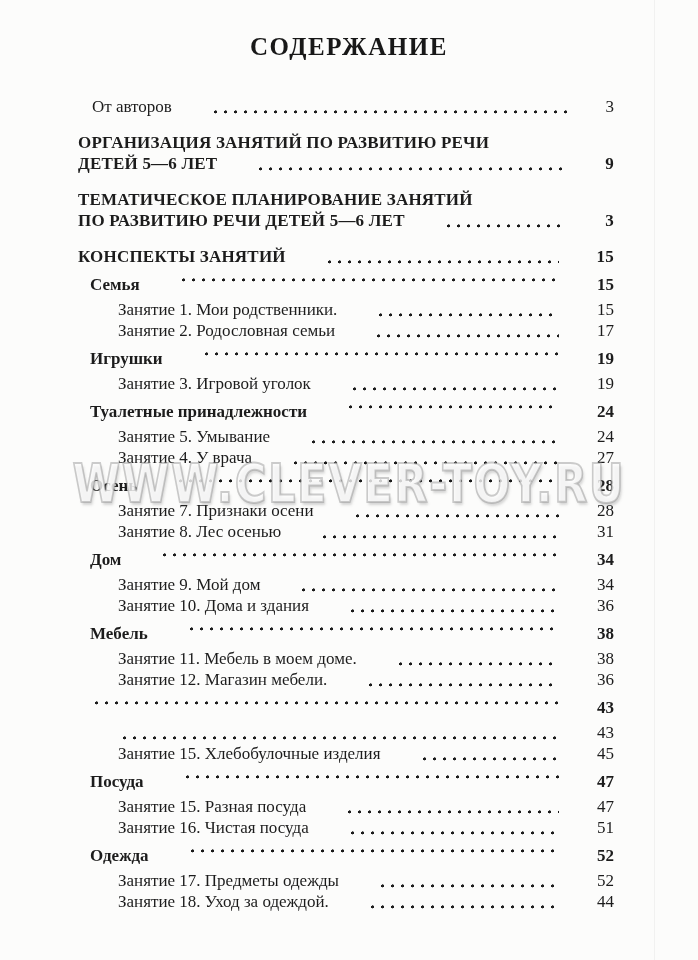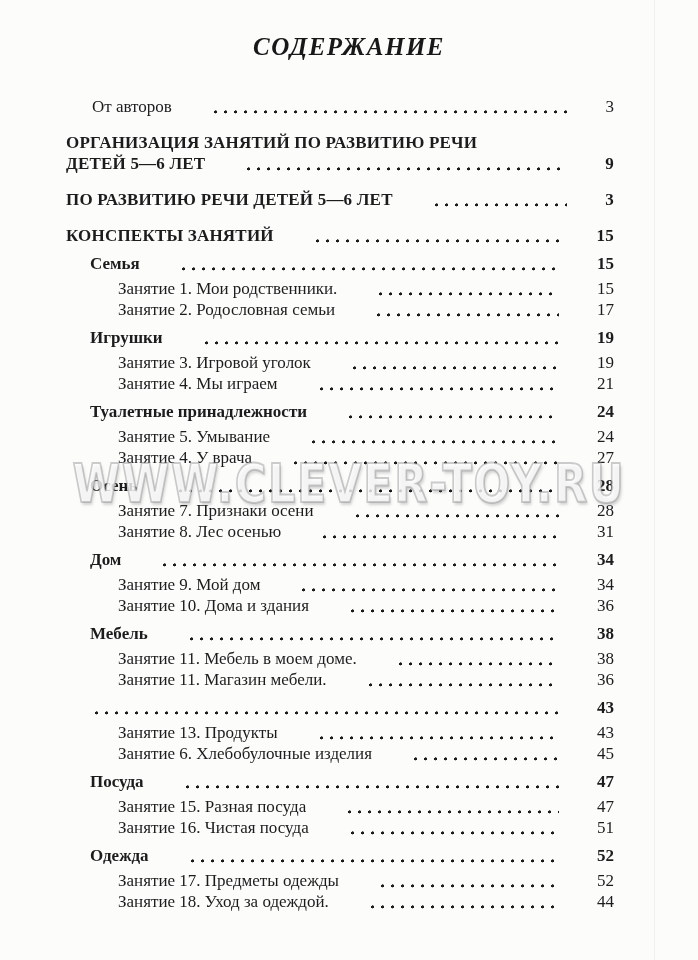--- a/index.html
+++ b/index.html
@@ -21,38 +21,37 @@
     position:absolute;top:0;bottom:0;left:654px;width:1px;
     background:rgba(0,0,0,0.045);
   }
   .title{
     margin:0;
     position:absolute;top:33px;left:0;right:0;
     text-align:center;
     font-size:25px;font-weight:bold;
     letter-spacing:1.5px;
     color:#181818;
-    font-style:italic;
   }
   .toc{
     position:absolute;top:96px;left:66px;right:84px;
   }
   .entry{margin:0;}
-  .entry.chapter{margin:15px 0 4px 0;}
+  .entry.chapter{margin:15px 0 4px 12px;}
   .entry.section{margin:7px 0 4px 0;}
   .entry.intro  {margin:0;}
   .entry.lesson {margin:0;}
   .row{
     display:flex;
     line-height:21px;
     font-size:17px;
     gap:37px;
   }
   .entry.intro  .row{padding-left:26px;}
-  .entry.section .row{padding-left:24px;font-weight:bold;}
+  .entry.section .row{padding-left:24px;font-weight:bold;align-items:center;}
   .entry.lesson .row{padding-left:52px;}
   .entry.chapter .row{font-weight:bold;letter-spacing:0.2px;}
   .label{white-space:nowrap;}
   .dots{flex:1 1 auto;min-width:14px;position:relative;}
   .dots::after{
     content:"";
     position:absolute;left:5px;right:1px;bottom:3px;height:4px;
     background-image:radial-gradient(circle at 1.6px 1.9px,#1c1c1c 1.25px,rgba(0,0,0,0) 1.8px);
     background-size:10px 4px;
     background-repeat:repeat-x;
@@ -95,20 +94,23 @@
           <span class="label">ОРГАНИЗАЦИЯ ЗАНЯТИЙ ПО РАЗВИТИЮ РЕЧИ</span>
         </div>
         <div class="row">
           <span class="label">ДЕТЕЙ 5—6 ЛЕТ</span>
           <span class="dots"></span>
           <span class="pg">9</span>
         </div>
       </div>
       <div class="entry chapter">
         <div class="row">
+          <span class="label">ТЕМАТИЧЕСКОЕ ПЛАНИРОВАНИЕ ЗАНЯТИЙ</span>
+        </div>
+        <div class="row">
           <span class="label">ПО РАЗВИТИЮ РЕЧИ ДЕТЕЙ 5—6 ЛЕТ</span>
           <span class="dots"></span>
           <span class="pg">3</span>
         </div>
       </div>
       <div class="entry chapter">
         <div class="row">
           <span class="label">КОНСПЕКТЫ ЗАНЯТИЙ</span>
           <span class="dots"></span>
           <span class="pg">15</span>
@@ -142,27 +144,20 @@
           <span class="pg">19</span>
         </div>
       </div>
       <div class="entry lesson">
         <div class="row">
           <span class="label">Занятие 3. Игровой уголок</span>
           <span class="dots"></span>
           <span class="pg">19</span>
         </div>
       </div>
-      <div class="entry lesson">
-        <div class="row">
-          <span class="label">Занятие 4. Мы играем</span>
-          <span class="dots"></span>
-          <span class="pg">21</span>
-        </div>
-      </div>
       <div class="entry section">
         <div class="row">
           <span class="label">Туалетные принадлежности</span>
           <span class="dots"></span>
           <span class="pg">24</span>
         </div>
       </div>
       <div class="entry lesson">
         <div class="row">
           <span class="label">Занятие 5. Умывание</span>
@@ -228,41 +223,40 @@
       </div>
       <div class="entry lesson">
         <div class="row">
           <span class="label">Занятие 11. Мебель в моем доме.</span>
           <span class="dots"></span>
           <span class="pg">38</span>
         </div>
       </div>
       <div class="entry lesson">
         <div class="row">
-          <span class="label">Занятие 11. Магазин мебели.</span>
+          <span class="label">Занятие 12. Магазин мебели.</span>
           <span class="dots"></span>
           <span class="pg">36</span>
         </div>
       </div>
       <div class="entry section">
         <div class="row">
           <span class="dots"></span>
           <span class="pg">43</span>
         </div>
       </div>
       <div class="entry lesson">
         <div class="row">
-          <span class="label">Занятие 13. Продукты</span>
           <span class="dots"></span>
           <span class="pg">43</span>
         </div>
       </div>
       <div class="entry lesson">
         <div class="row">
-          <span class="label">Занятие 6. Хлебобулочные изделия</span>
+          <span class="label">Занятие 15. Хлебобулочные изделия</span>
           <span class="dots"></span>
           <span class="pg">45</span>
         </div>
       </div>
       <div class="entry section">
         <div class="row">
           <span class="label">Посуда</span>
           <span class="dots"></span>
           <span class="pg">47</span>
         </div>

